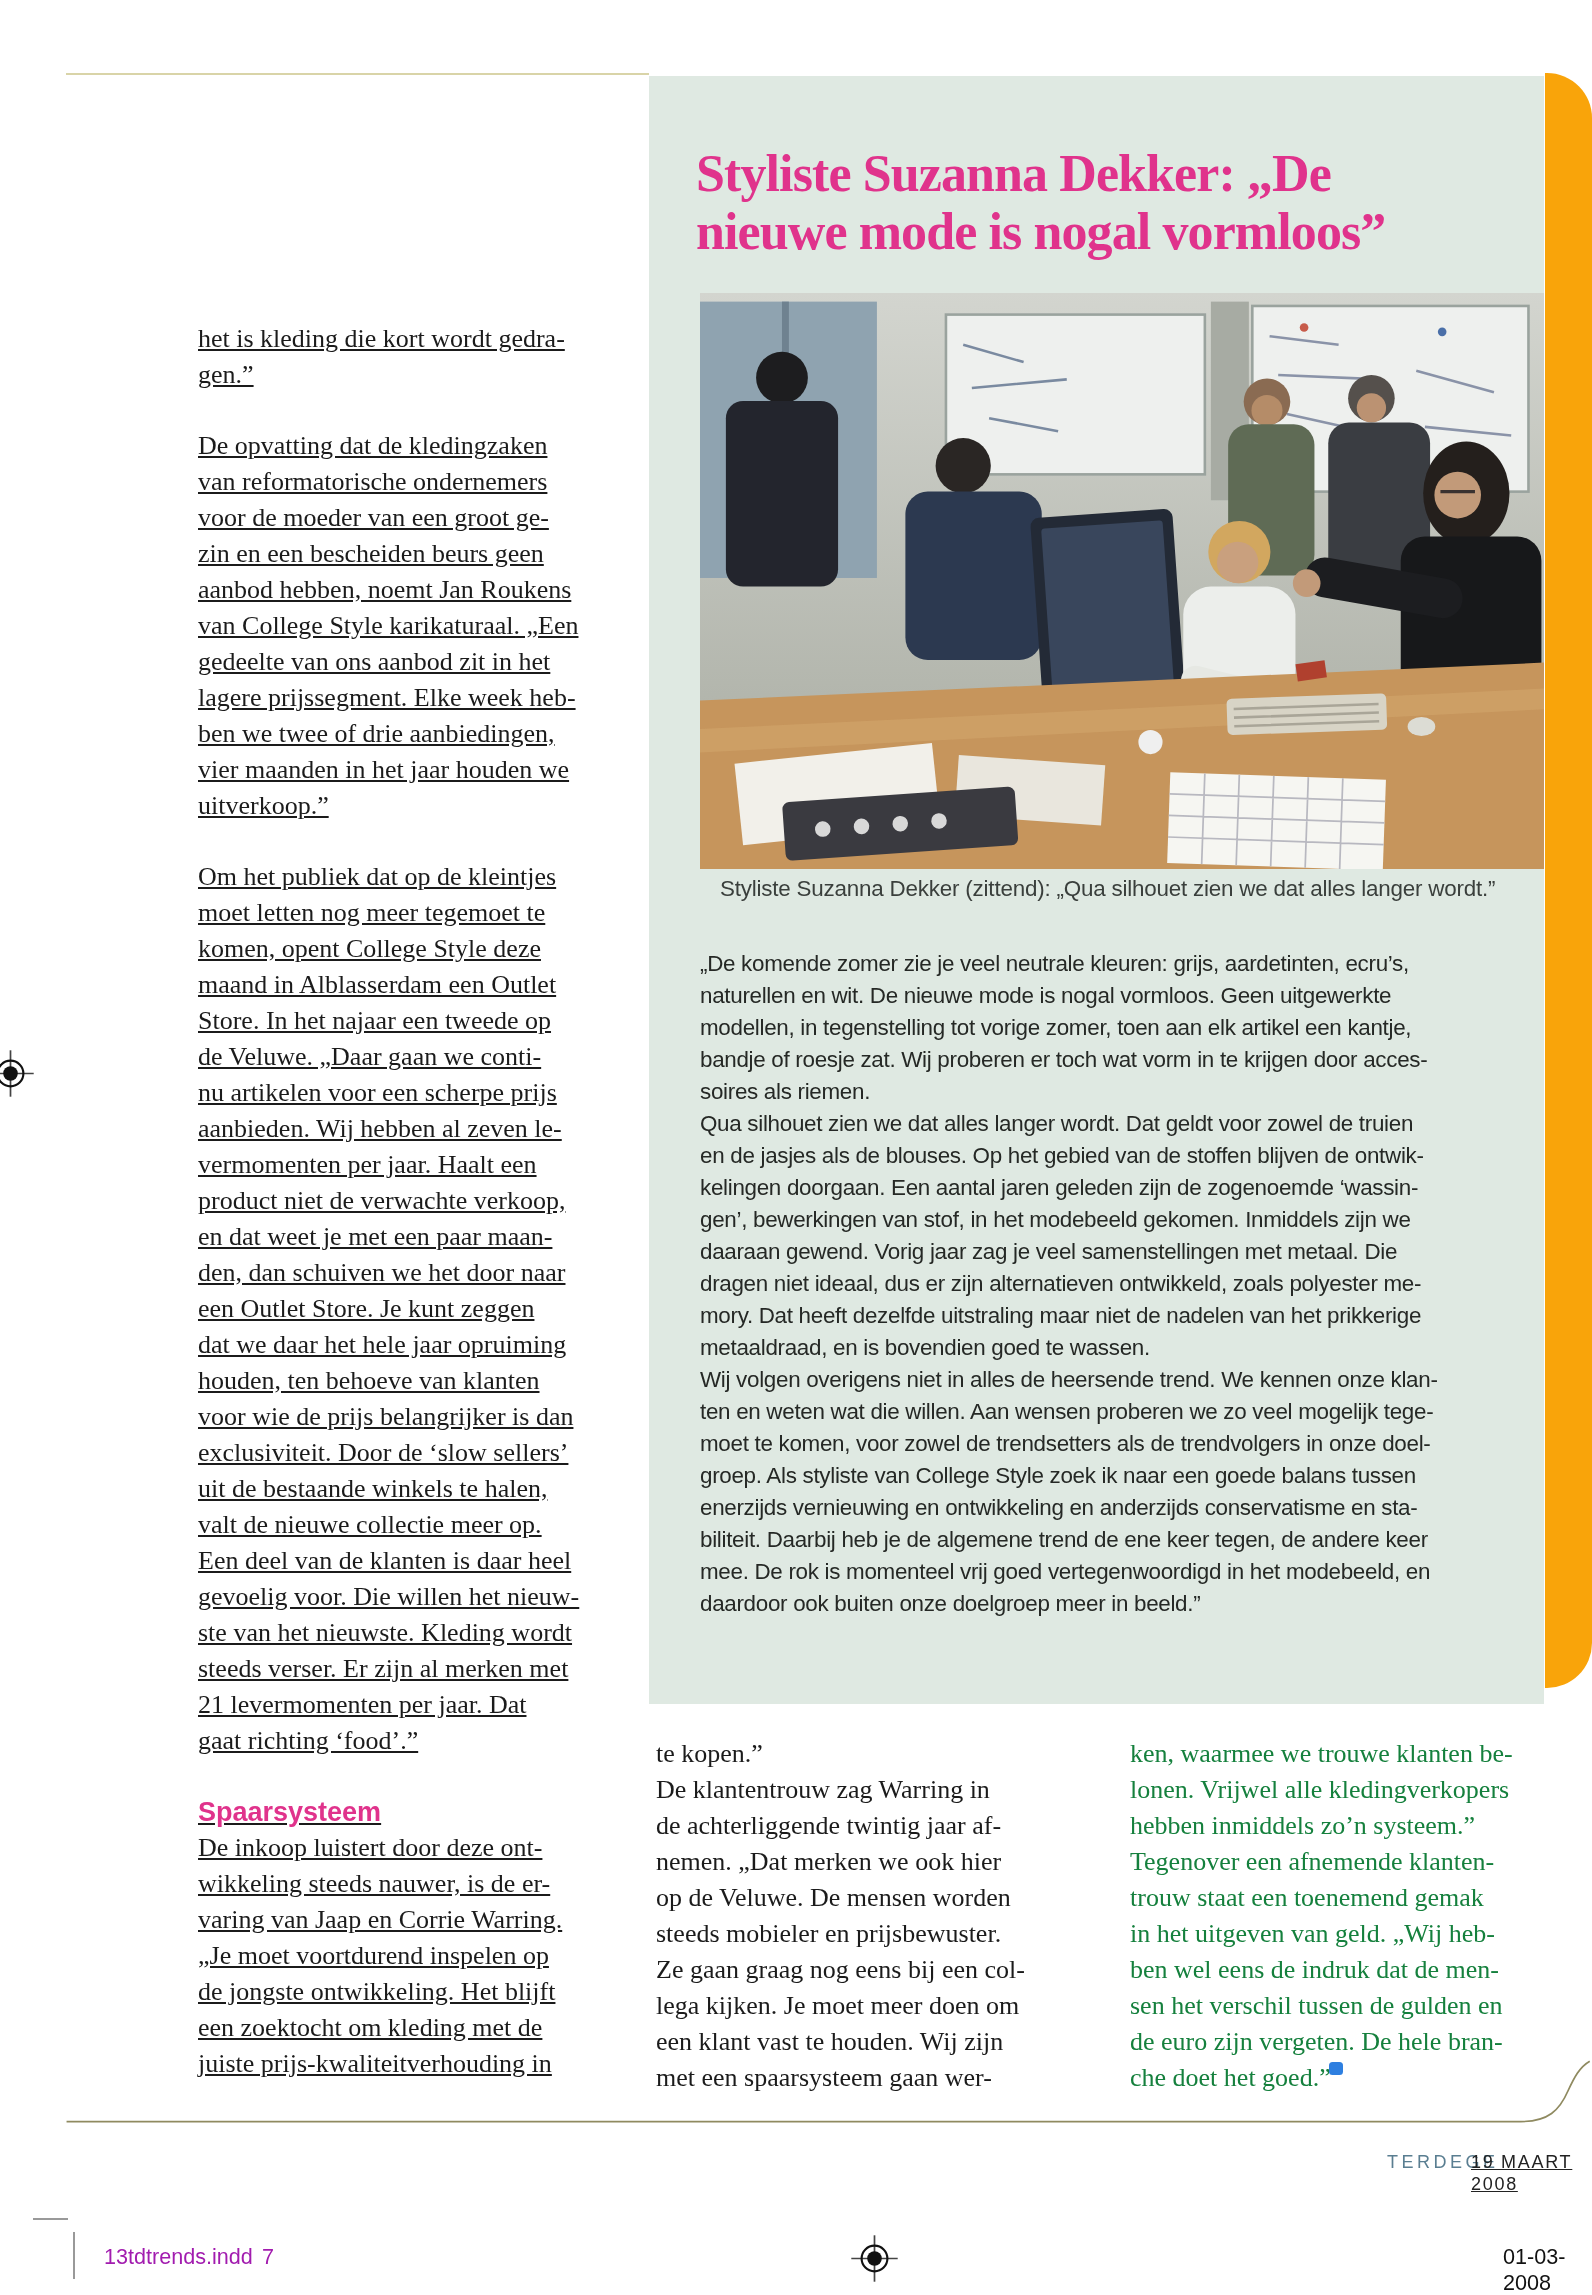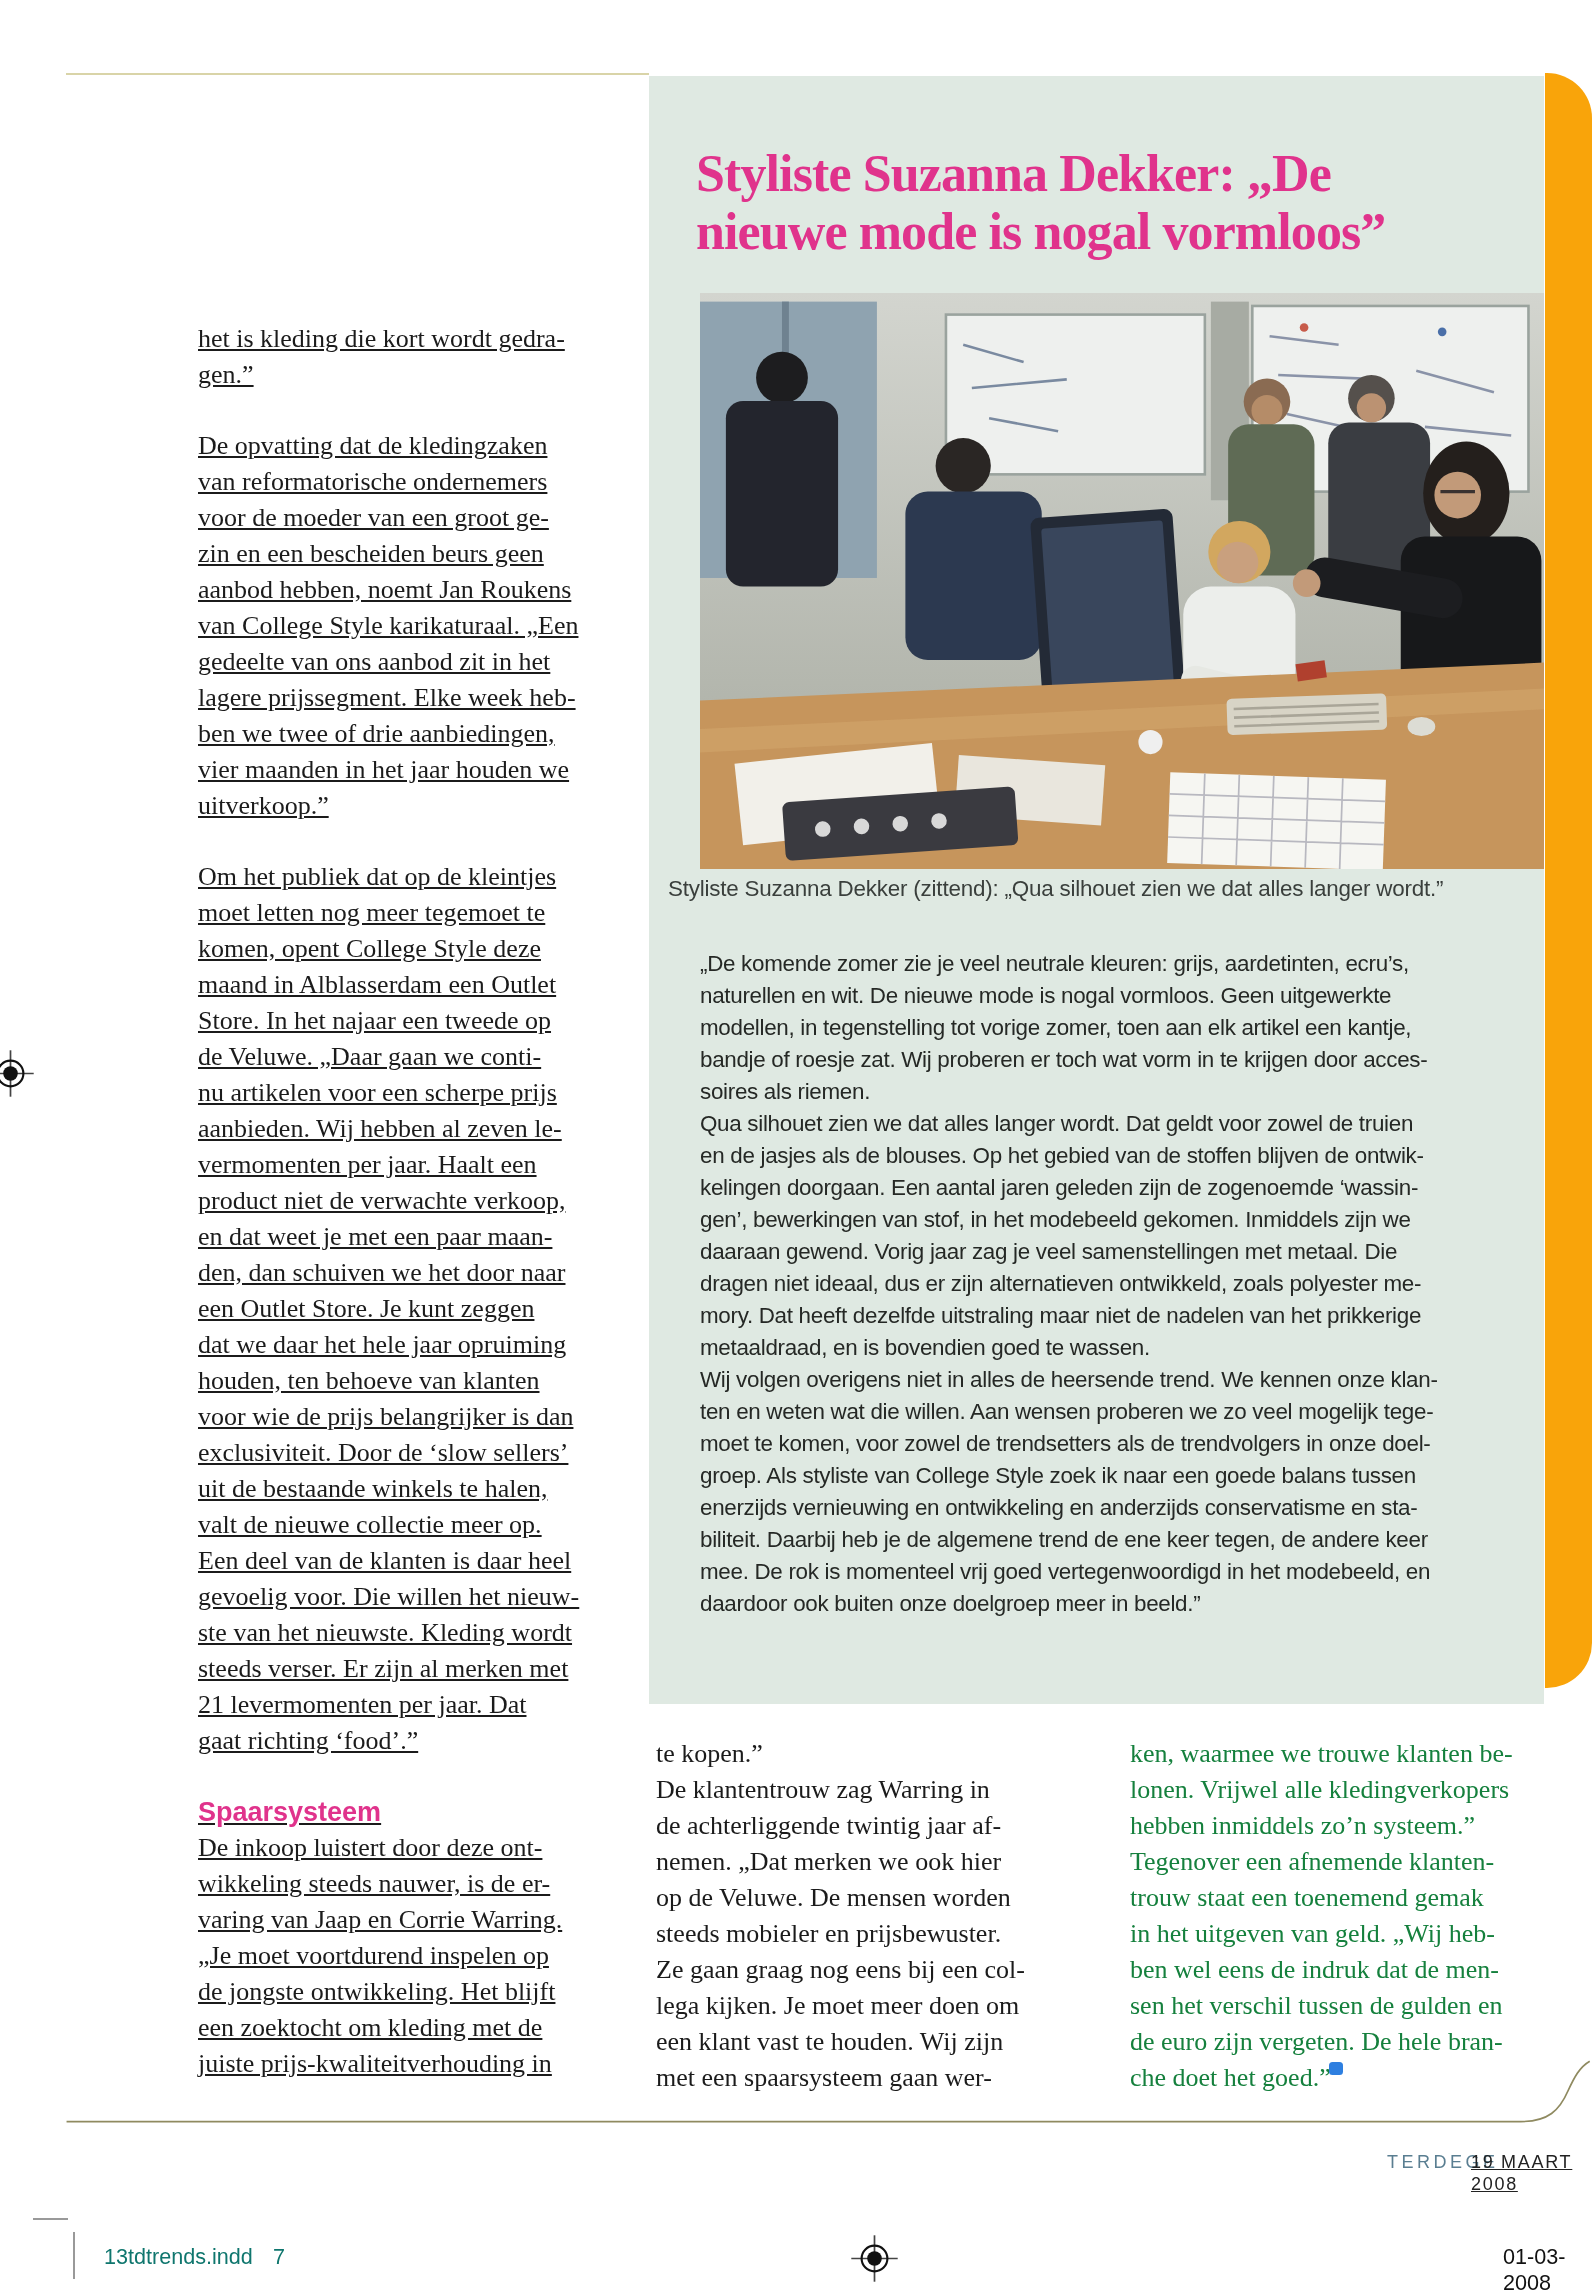--- a/index.html
+++ b/index.html
@@ -12,21 +12,21 @@
   .green-panel{position:absolute;left:649px;top:76px;width:895px;height:1628px;background:#dfe9e2;}
 
   .orange-tab{position:absolute;left:1545px;top:73px;width:47px;height:1615px;background:#f9a40a;
               border-radius:0 45px 45px 0;}
 
   .headline{position:absolute;left:696px;top:145px;width:854px;margin:0;
             font:bold 52px/58px "Liberation Serif",serif;color:#e0338c;letter-spacing:-0.9px;}
 
   .photo{position:absolute;left:700px;top:293px;width:844px;height:576px;display:block;}
 
-  .caption{position:absolute;left:668px;top:875px;width:844px;
+  .caption{position:absolute;left:720px;top:875px;width:844px;
            font:22.4px/28px "Liberation Sans",sans-serif;color:#3a3f3c;letter-spacing:-0.2px;}
 
   .quote{position:absolute;left:700px;top:948px;width:850px;
          font:22.4px/32px "Liberation Sans",sans-serif;color:#252825;letter-spacing:-0.3px;}
 
   .col-left{position:absolute;left:198px;top:321px;width:449px;
             font:26px/36px "Liberation Serif",serif;color:#1b1b1b;text-decoration:underline;}
   .col-left p{margin:0 0 35px 0;}
   .col-left p.after-head{margin-top:0;}
   .col-left h3{margin:0;font:bold 27px/36px "Liberation Sans",sans-serif;color:#e0338c;}
@@ -39,22 +39,22 @@
   .end-mark{position:absolute;left:1329px;top:2062px;width:14px;height:13px;
             background:#2e7fe0;border-radius:3.5px;}
 
   .footer-swoosh{position:absolute;left:66px;top:2056px;width:1526px;height:69px;display:block;}
 
   .brand-name{position:absolute;left:1387px;top:2151px;
               font:18px/22.4px "Liberation Sans",sans-serif;letter-spacing:3.5px;color:#5a7e91;}
   .brand-date{position:absolute;left:1471px;top:2151px;
               font:18px/22.4px "Liberation Sans",sans-serif;letter-spacing:1.7px;color:#222222;text-decoration:underline;}
 
-  .print-file{position:absolute;left:104px;top:2244px;display:inline-flex;gap:20px;
-              font:21.6px/26px "Liberation Sans",sans-serif;color:#0f766e;}
+  .print-file{position:absolute;left:104px;top:2244px;display:inline-flex;gap:9px;
+              font:21.6px/26px "Liberation Sans",sans-serif;color:#a21caf;}
   .print-date{position:absolute;left:1503px;top:2244px;
               font:21.6px/26px "Liberation Sans",sans-serif;color:#111;}
 
   .crop-h{position:absolute;left:33px;top:2218px;width:35px;height:1.7px;background:#999;}
   .crop-v{position:absolute;left:73px;top:2232px;width:1.7px;height:47px;background:#999;}
 
   .regmark{position:absolute;width:55px;height:55px;}
   .regmark.left{left:-17.3px;top:1046px;}
   .regmark.bottom{left:847px;top:2231px;}
 </style>

